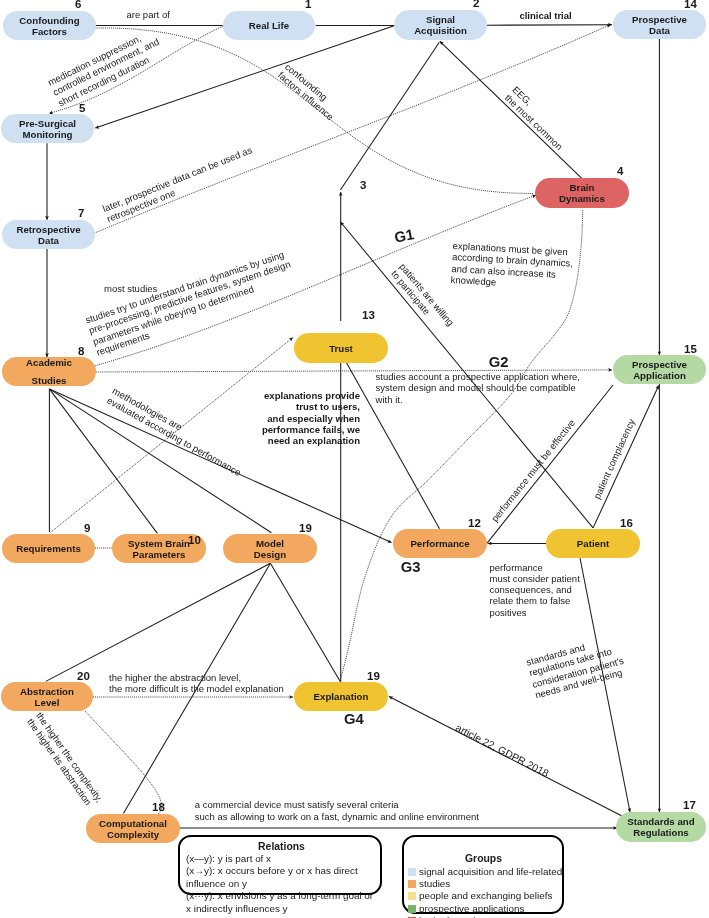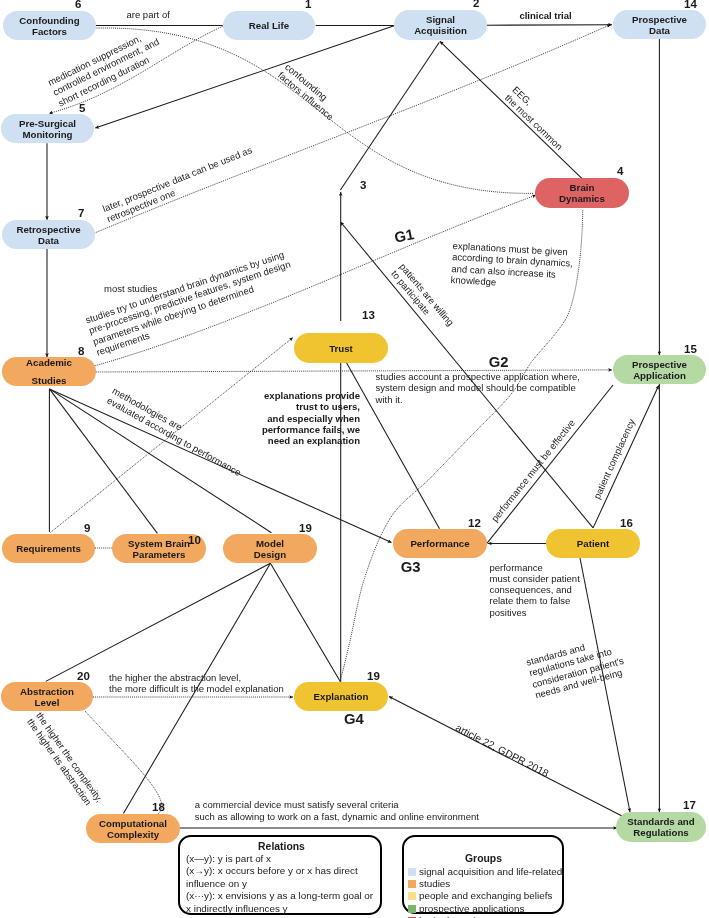--- a/index.html
+++ b/index.html
@@ -67,21 +67,21 @@
         <path d="M 580,558 L 630,812" stroke-width="1.05" marker-end="url(#ah)"></path>
         <path d="M 622,816 L 389,696.5" stroke-width="1.05" marker-end="url(#ah)"></path>
         <path d="M 169,828 L 617,828" stroke-width="1.05" marker-end="url(#ah)"></path>
         <path d="M 593.1,527.9 L 340.6,222" stroke-width="1.05" marker-end="url(#ah)"></path>
         <path d="M 439.5,528.7 L 340.9,352.8" stroke-width="1.05" marker-end="url(#ah)"></path>
         <path d="M 486.9,543.4 L 613,385" stroke-width="1.05"></path>
         <path d="M 582.8,209.9 C 582.6,214.6 582.4,228.3 581.7,238.1 C 581.0,247.9 580.0,259.2 578.7,268.6 C 577.4,278.0 576.0,286.6 574.1,294.5 C 572.2,302.4 570.5,309.3 567.3,315.9 C 564.1,322.5 561.1,326.3 555.1,334.1 C 549.1,341.9 538.5,352.5 531.1,362.6 C 523.7,372.7 520.8,382.4 510.6,394.8 C 500.4,407.2 483.5,423.0 470.0,437.0 C 456.5,451.0 442.7,465.4 429.6,478.7 C 416.5,492.0 402.0,500.5 391.2,516.8 C 380.4,533.1 371.9,555.8 365.0,576.7 C 358.1,597.6 353.8,624.9 349.7,642.4 C 345.6,659.9 342.0,675.0 340.5,679" stroke-dasharray="1,1.05" stroke-width="0.85"></path>
       </g>
   </svg>
 
-  <div class="legend" id="leg-rel" style="left:178px;top:835px;width:204px;height:80px;padding:2.5px 3px 0 6px;">
+  <div class="legend" id="leg-rel" style="left:178px;top:835px;width:204px;height:60px;padding:2.5px 3px 0 6px;">
     <div class="legttl">Relations</div>
     <div id="legrel-rows">
         <div class="legrow">(x—y): y is part of x</div>
         <div class="legrow">(x→y): x occurs before y or x has direct</div>
         <div class="legrow">influence on y</div>
         <div class="legrow">(x···y): x envisions y as a long-term goal or</div>
         <div class="legrow">x indirectly influences y</div>
       </div>
   </div>
 

